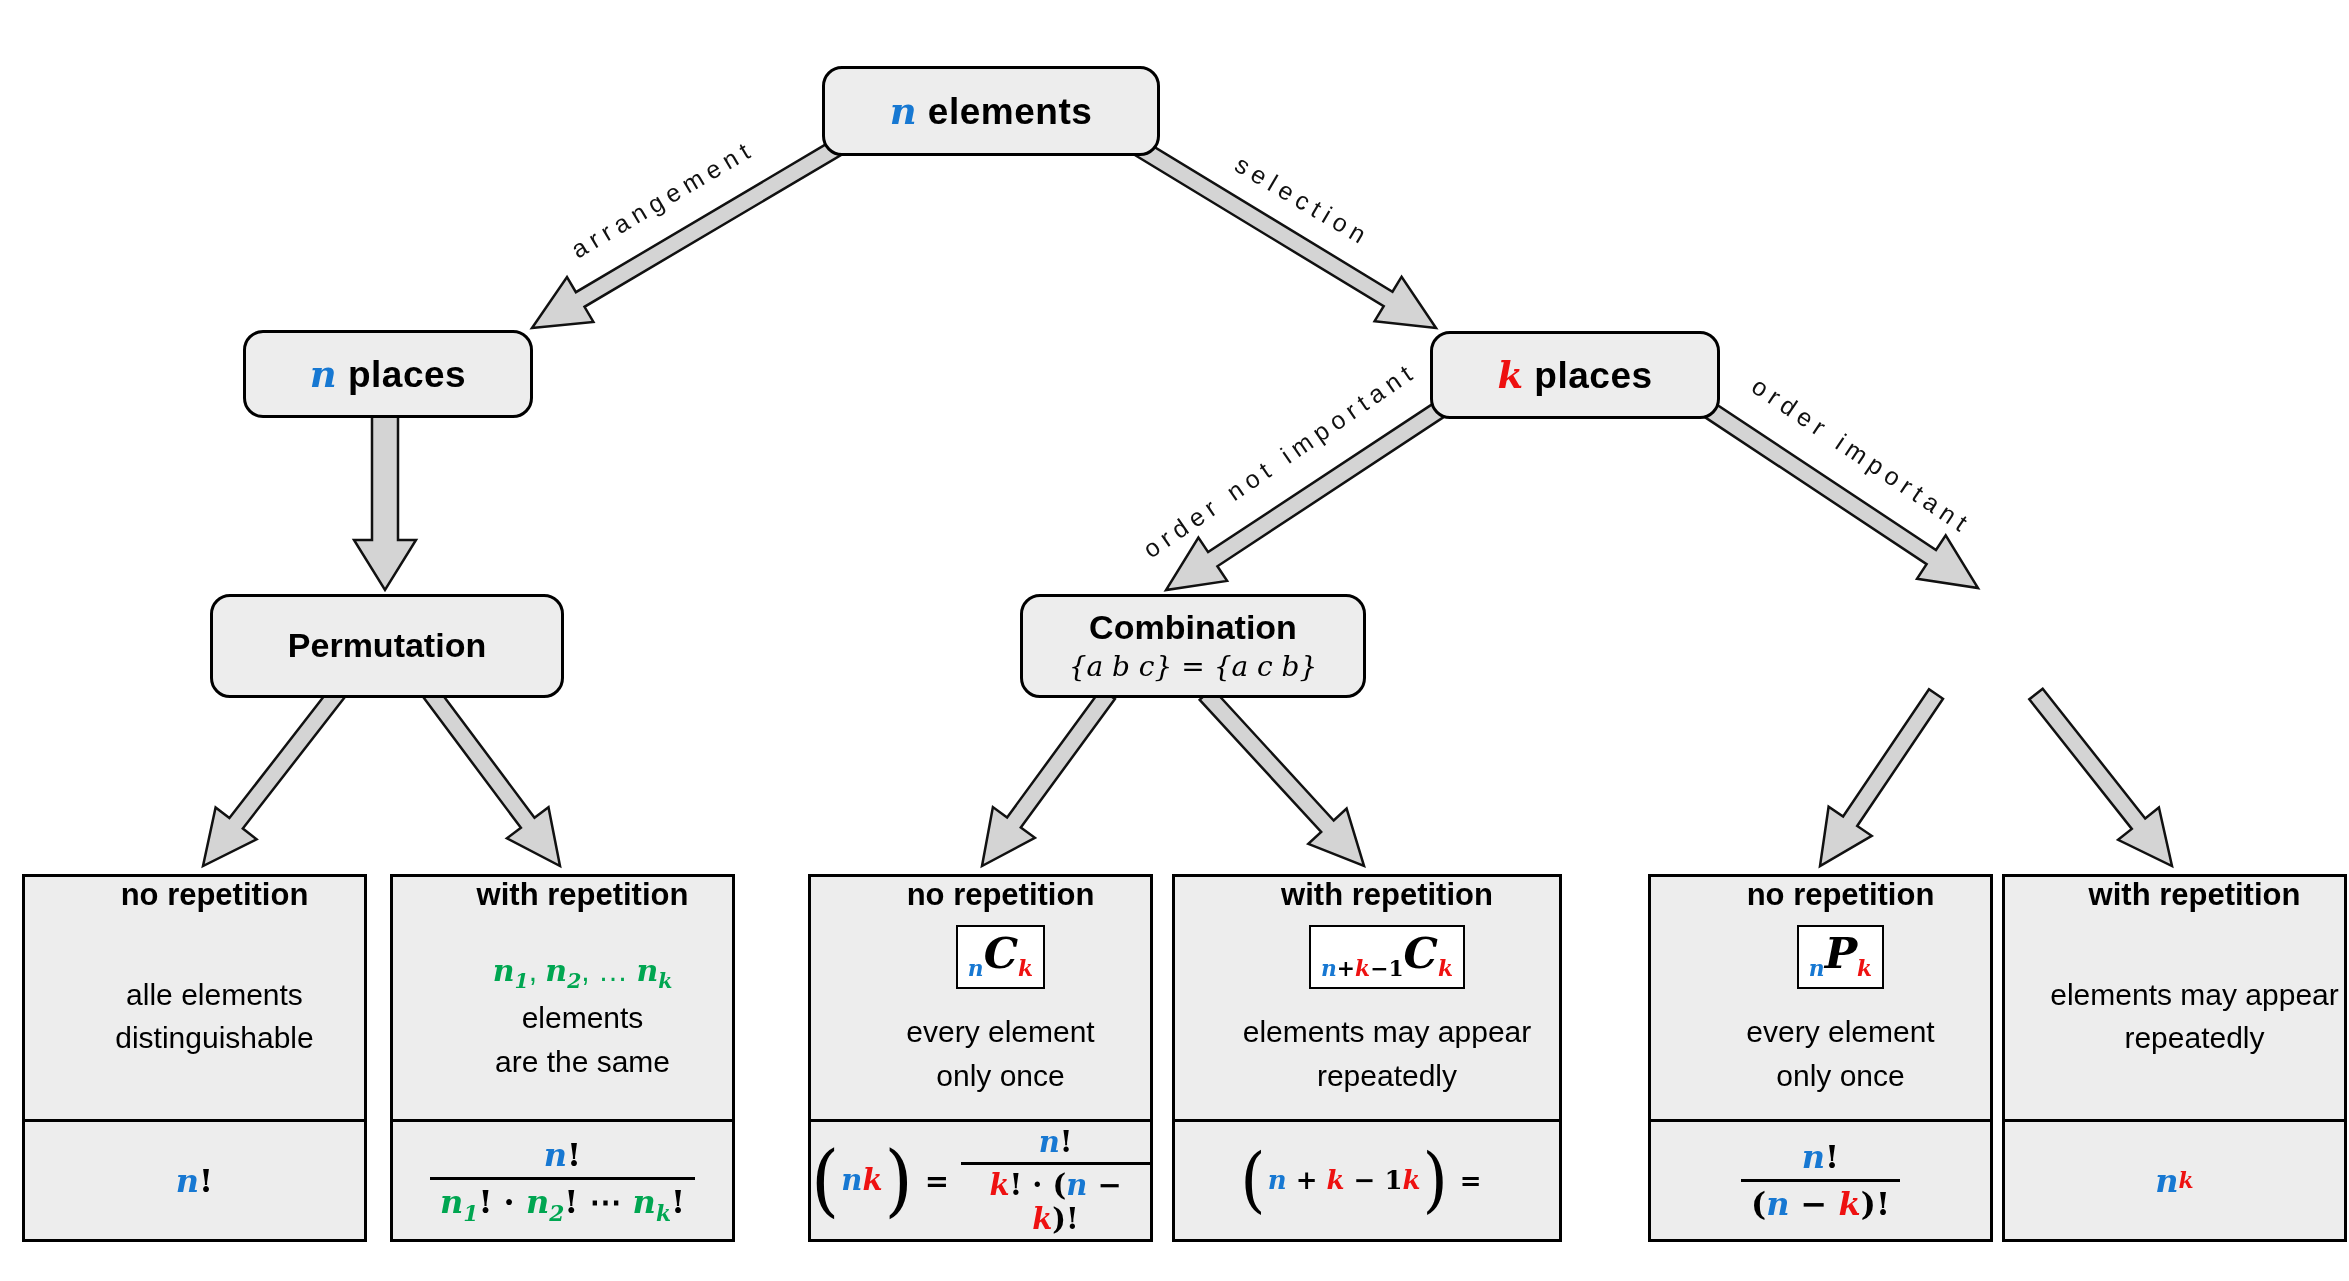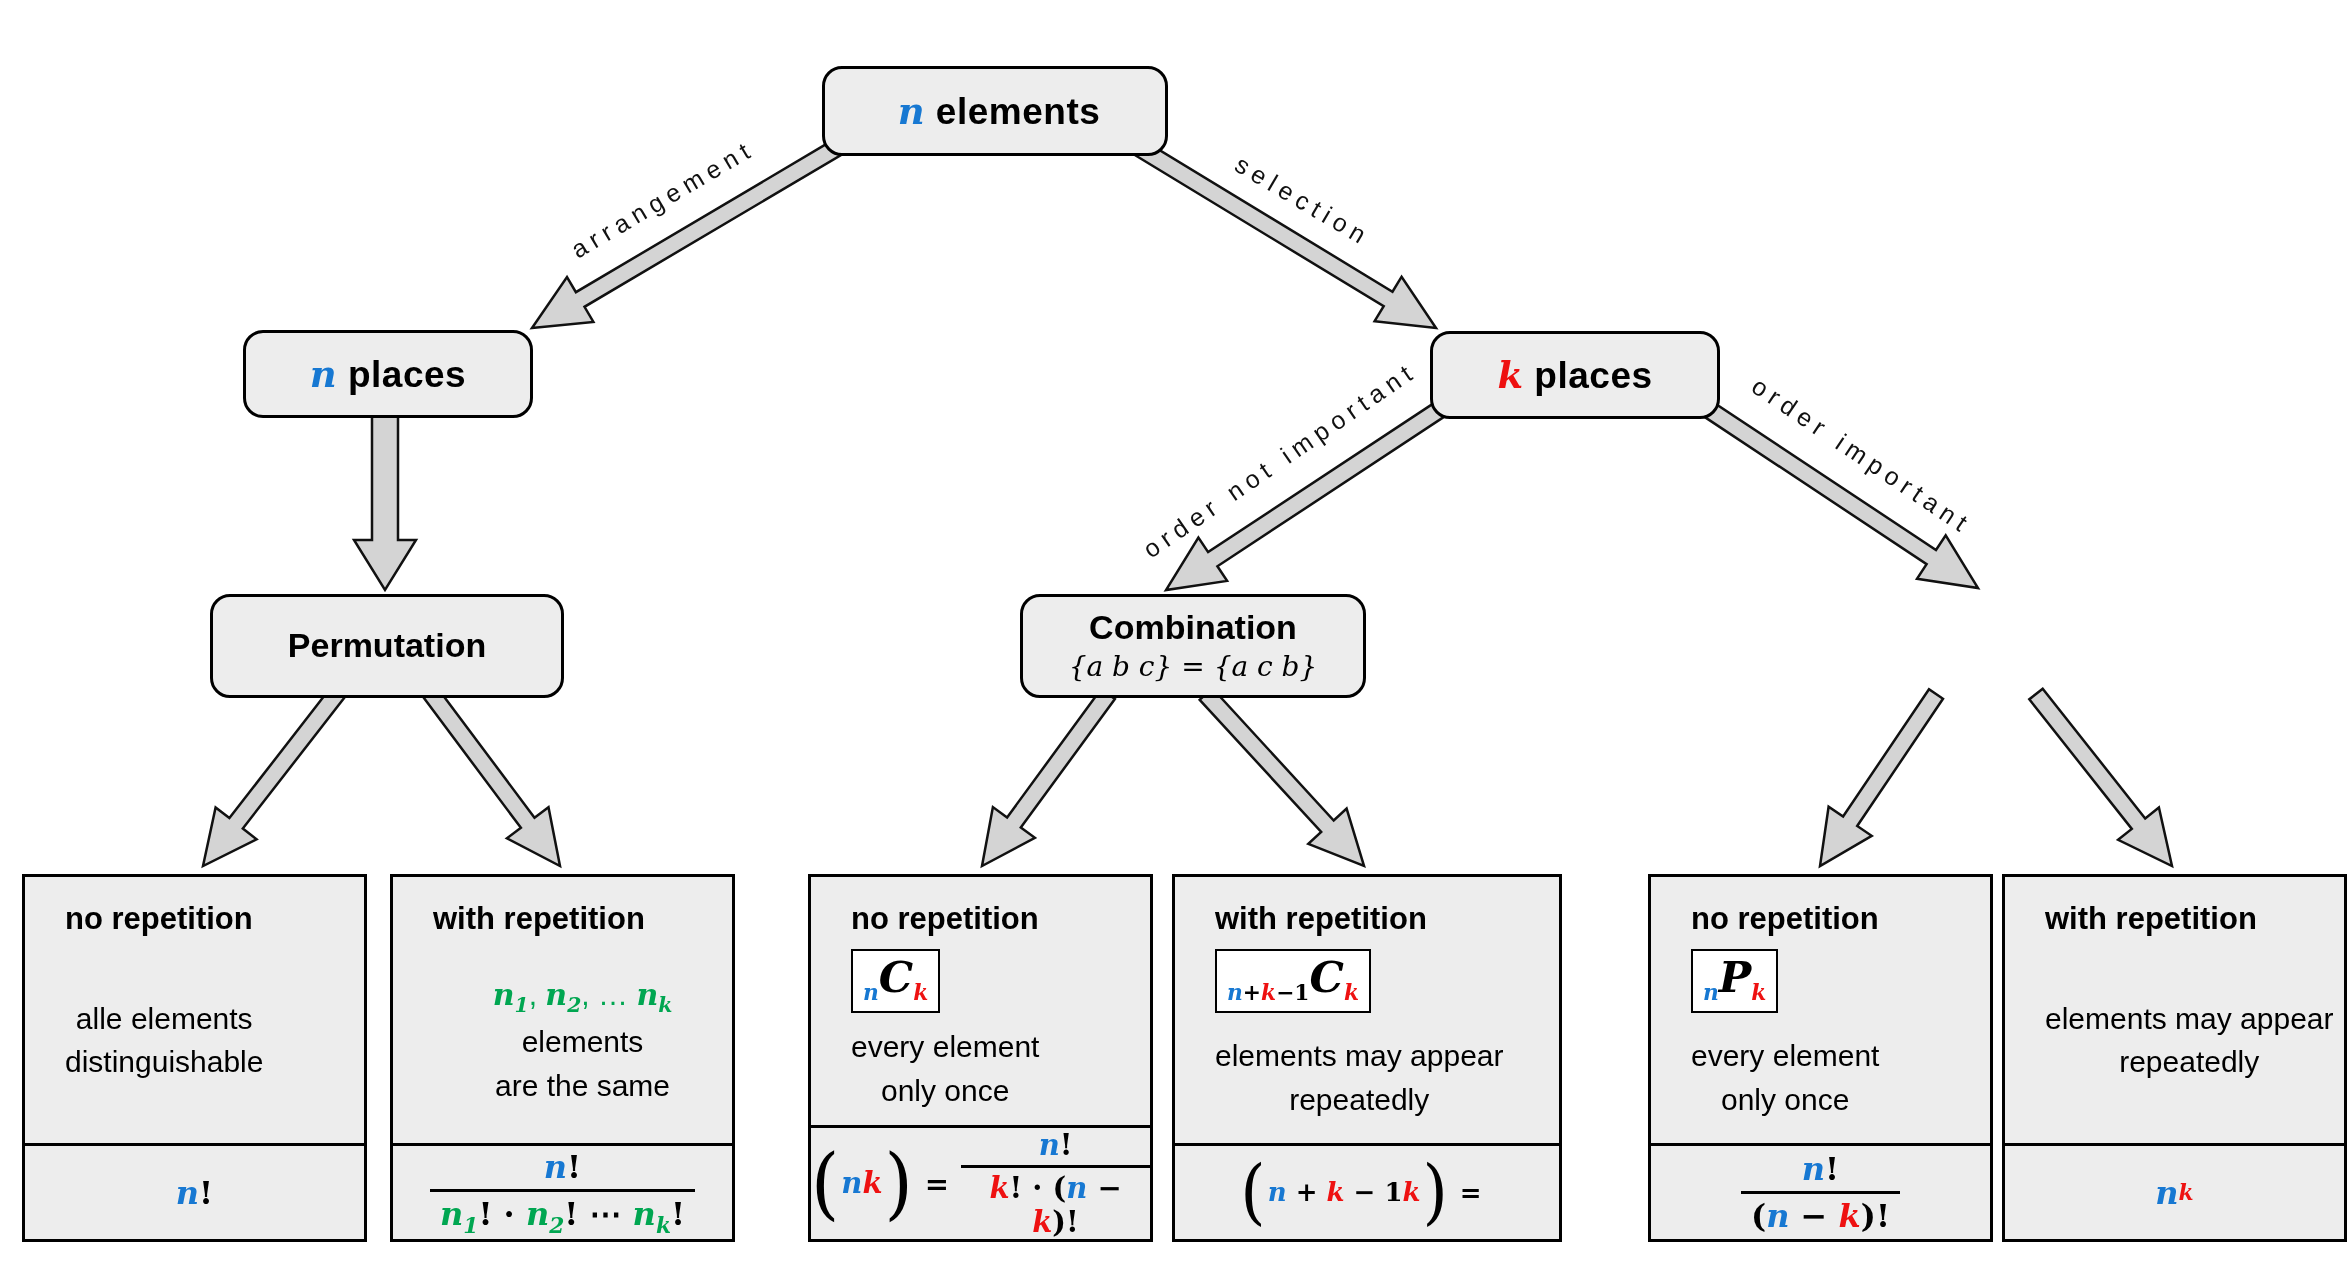--- a/index.html
+++ b/index.html
@@ -18,21 +18,21 @@
   .node{
     position:absolute; z-index:2; background:var(--fill);
     border:3.5px solid #000; border-radius:20px;
     display:flex; flex-direction:column; align-items:center; justify-content:center;
     text-align:center;
   }
   .node-label{font-size:37px; font-weight:bold; letter-spacing:.5px;}
   .node-title{font-size:34px; font-weight:bold; line-height:1.1;}
   .node-sub{font-family:"DejaVu Serif", serif; font-style:italic; font-size:28px; margin-top:4px;}
 
-  #node-root{left:822px; top:66px; width:332px; height:84px;padding-left:8px;}
+  #node-root{left:822px; top:66px; width:332px; height:84px;}
   #node-n-places{left:243px; top:330px; width:284px; height:82px;}
   #node-k-places{left:1430px; top:331px; width:284px; height:82px;}
   #node-permutation{left:210px; top:594px; width:348px; height:98px;}
   #node-combination{left:1020px; top:594px; width:340px; height:98px;}
   #node-variation{left:1816px; top:594px; width:340px; height:98px;}
 
   
   .edge-label{
     position:absolute; z-index:3; white-space:nowrap;
     font-size:25px; font-weight:500; letter-spacing:6px; color:#111;
@@ -49,22 +49,22 @@
     display:flex; flex-direction:column; box-sizing:border-box;
   }
   #leaf-0{left:22px;   width:345px;}
   #leaf-1{left:390px;  width:345px;}
   #leaf-2{left:808px;  width:345px;}
   #leaf-3{left:1172px; width:390px;}
   #leaf-4{left:1648px; width:345px;}
   #leaf-5{left:2002px; width:345px;}
 
   .leaf-top{
-    height:242px; display:flex; flex-direction:column; align-items:flex-start;
-    padding-top:24px; box-sizing:content-box;margin-left:40px;
+    height:242px; display:flex; flex-direction:column; align-items:center;
+    box-sizing:content-box;margin-left:40px;
   }
   .leaf-title{font-size:31px; font-weight:bold;}
   .leaf-badge{
     margin-top:12px; background:#fff; border:2.5px solid #000;
     padding:2px 10px 6px 10px; line-height:1.1;
     font-family:"DejaVu Serif", serif; font-weight:bold; font-size:32px;
   }
   .leaf-desc{
     flex:1; display:flex; flex-direction:column; justify-content:center;
     font-size:30px; line-height:1.45; text-align:center;

